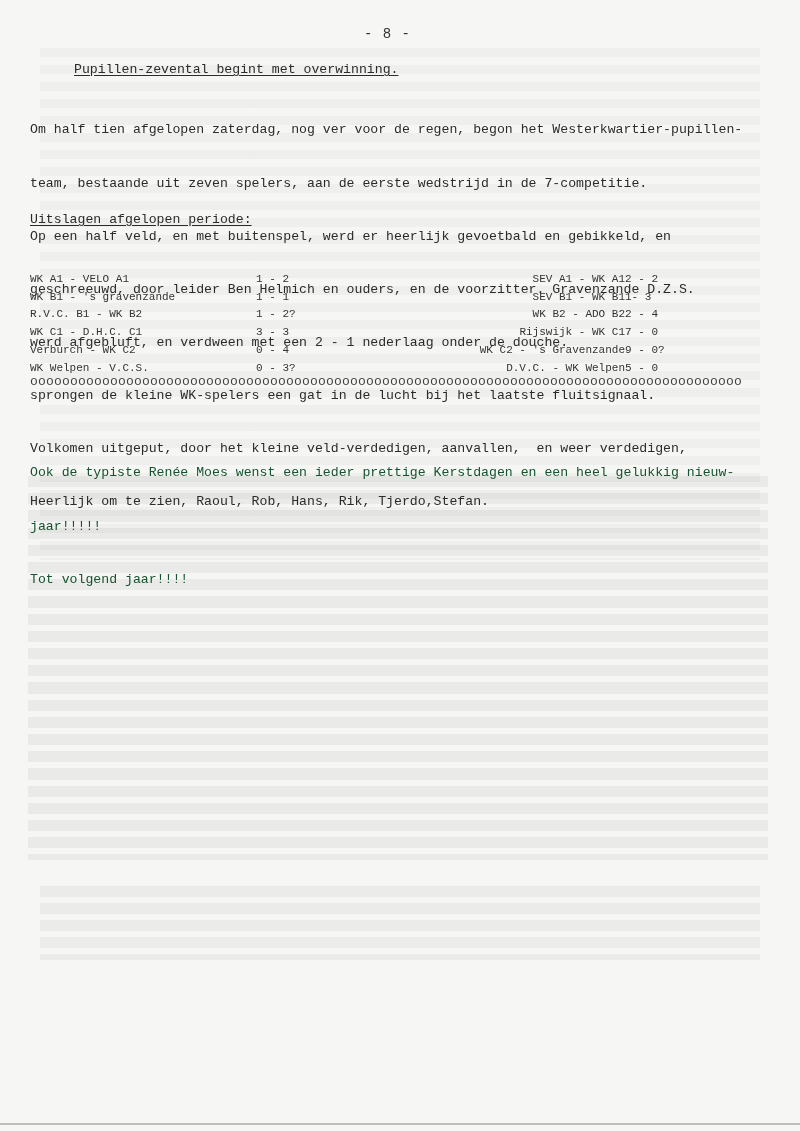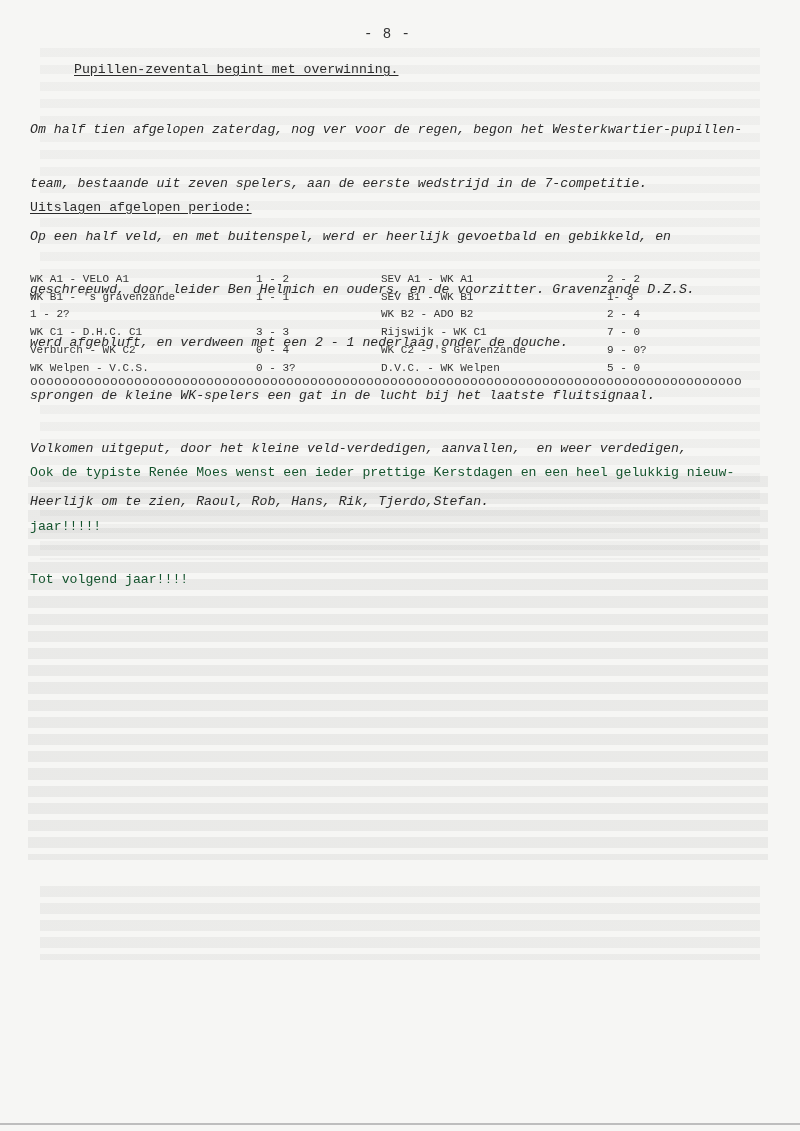--- a/index.html
+++ b/index.html
@@ -9,28 +9,28 @@
     position: relative;
     font-family: "Liberation Mono", "DejaVu Sans Mono", monospace;
     color: #2a2a2a;
   }
   .page { position: absolute; inset: 0; background: #f6f6f4; }
   .pagenum { position: absolute; left: 364px; top: 26px; font-size: 14px; color: #333; letter-spacing: 1px; }
   .title {
     position: absolute; left: 30px; top: 62px; font-size: 13.2px;
     text-decoration: underline; text-underline-offset: 2px; color: #2b2b2b; margin-left: 44px;
   }
-  .para { position: absolute; left: 30px; top: 86px; font-size: 13.2px; line-height: 17.7px; white-space: pre; color: #2b2b2b; font-style: italic; }
+  .para { position: absolute; left: 30px; top: 86px; font-size: 13.2px; line-height: 17.7px; white-space: pre; color: #2b2b2b; }
   .sub {
-    position: absolute; left: 30px; top: 200px; font-size: 13.2px;
+    position: absolute; left: 30px; top: 212px; font-size: 13.2px;
     text-decoration: underline; text-underline-offset: 2px; color: #2b2b2b;
   }
   .results { position: absolute; top: 271px; font-size: 11px; line-height: 17.7px; color: #333; }
   .results.left { left: 30px; }
-  .results.right { left: 381px; }
+  .results.right { left: 399px; text-align: right; }
   .row { display: flex; white-space: pre; }
   .left .match { width: 226px; }
   .right .match { width: 226px; }
   .separator {
     position: absolute; left: 30px; top: 374px; width: 712px; overflow: hidden;
     font-size: 13px; letter-spacing: 0.2px; white-space: nowrap; color: #444;
   }
   .greeting { position: absolute; left: 30px; top: 429px; font-size: 13.2px; line-height: 17.7px; white-space: pre; color: #14532d; }
   
   .bleed {
@@ -67,21 +67,21 @@
     <div>sprongen de kleine WK-spelers een gat in de lucht bij het laatste fluitsignaal.</div>
     <div>Volkomen uitgeput, door het kleine veld-verdedigen, aanvallen,  en weer verdedigen,</div>
     <div>Heerlijk om te zien, Raoul, Rob, Hans, Rik, Tjerdo,Stefan.</div>
   </div>
 
   <div class="sub">Uitslagen afgelopen periode:</div>
 
   <div class="results left">
     <div class="row"><span class="match">WK A1 - VELO A1</span><span>1 - 2</span></div>
     <div class="row"><span class="match">WK B1 - 's gravenzande</span><span>1 - 1</span></div>
-    <div class="row"><span>1 - 2?</span></div>
+    <div class="row"><span class="match">R.V.C. B1 - WK B2</span><span>1 - 2?</span></div>
     <div class="row"><span class="match">WK C1 - D.H.C. C1</span><span>3 - 3</span></div>
     <div class="row"><span class="match">Verburch - WK C2</span><span>0 - 4</span></div>
     <div class="row"><span class="match">WK Welpen - V.C.S.</span><span>0 - 3?</span></div>
   </div>
 
   <div class="results right">
     <div class="row"><span class="match">SEV A1 - WK A1</span><span>2 - 2</span></div>
     <div class="row"><span class="match">SEV B1 - WK B1</span><span>1- 3</span></div>
     <div class="row"><span class="match">WK B2 - ADO B2</span><span>2 - 4</span></div>
     <div class="row"><span class="match">Rijswijk - WK C1</span><span>7 - 0</span></div>

